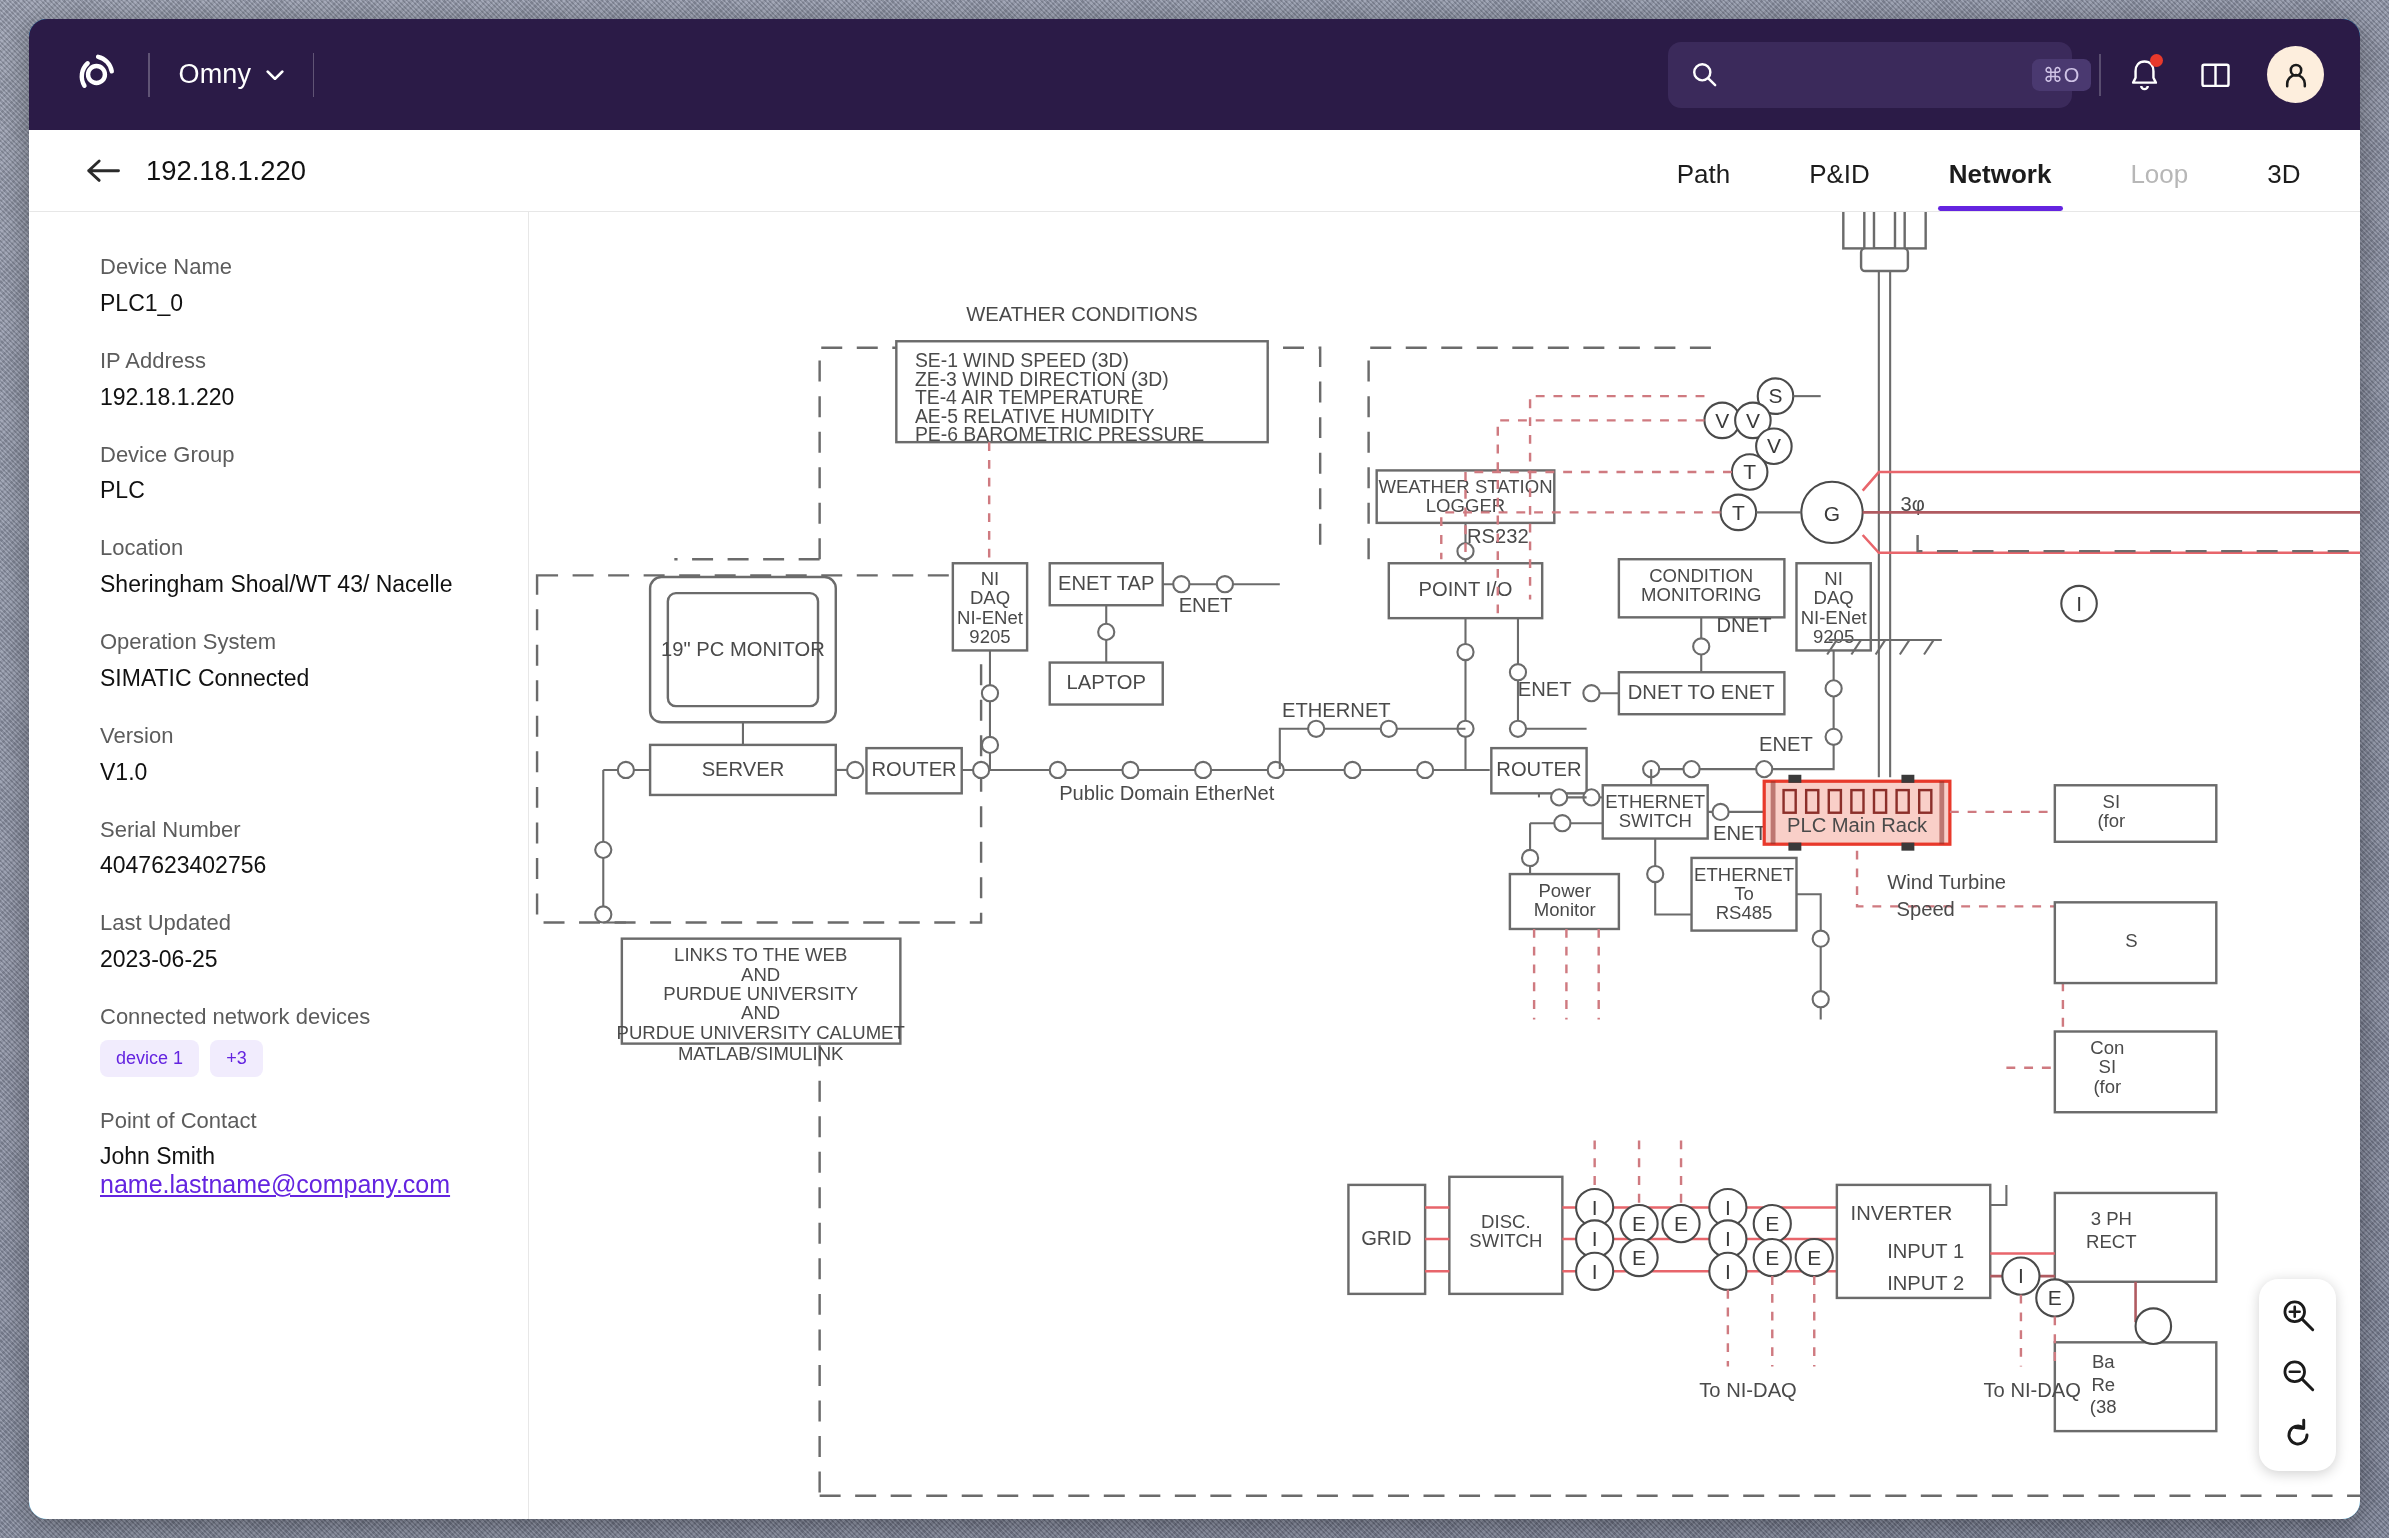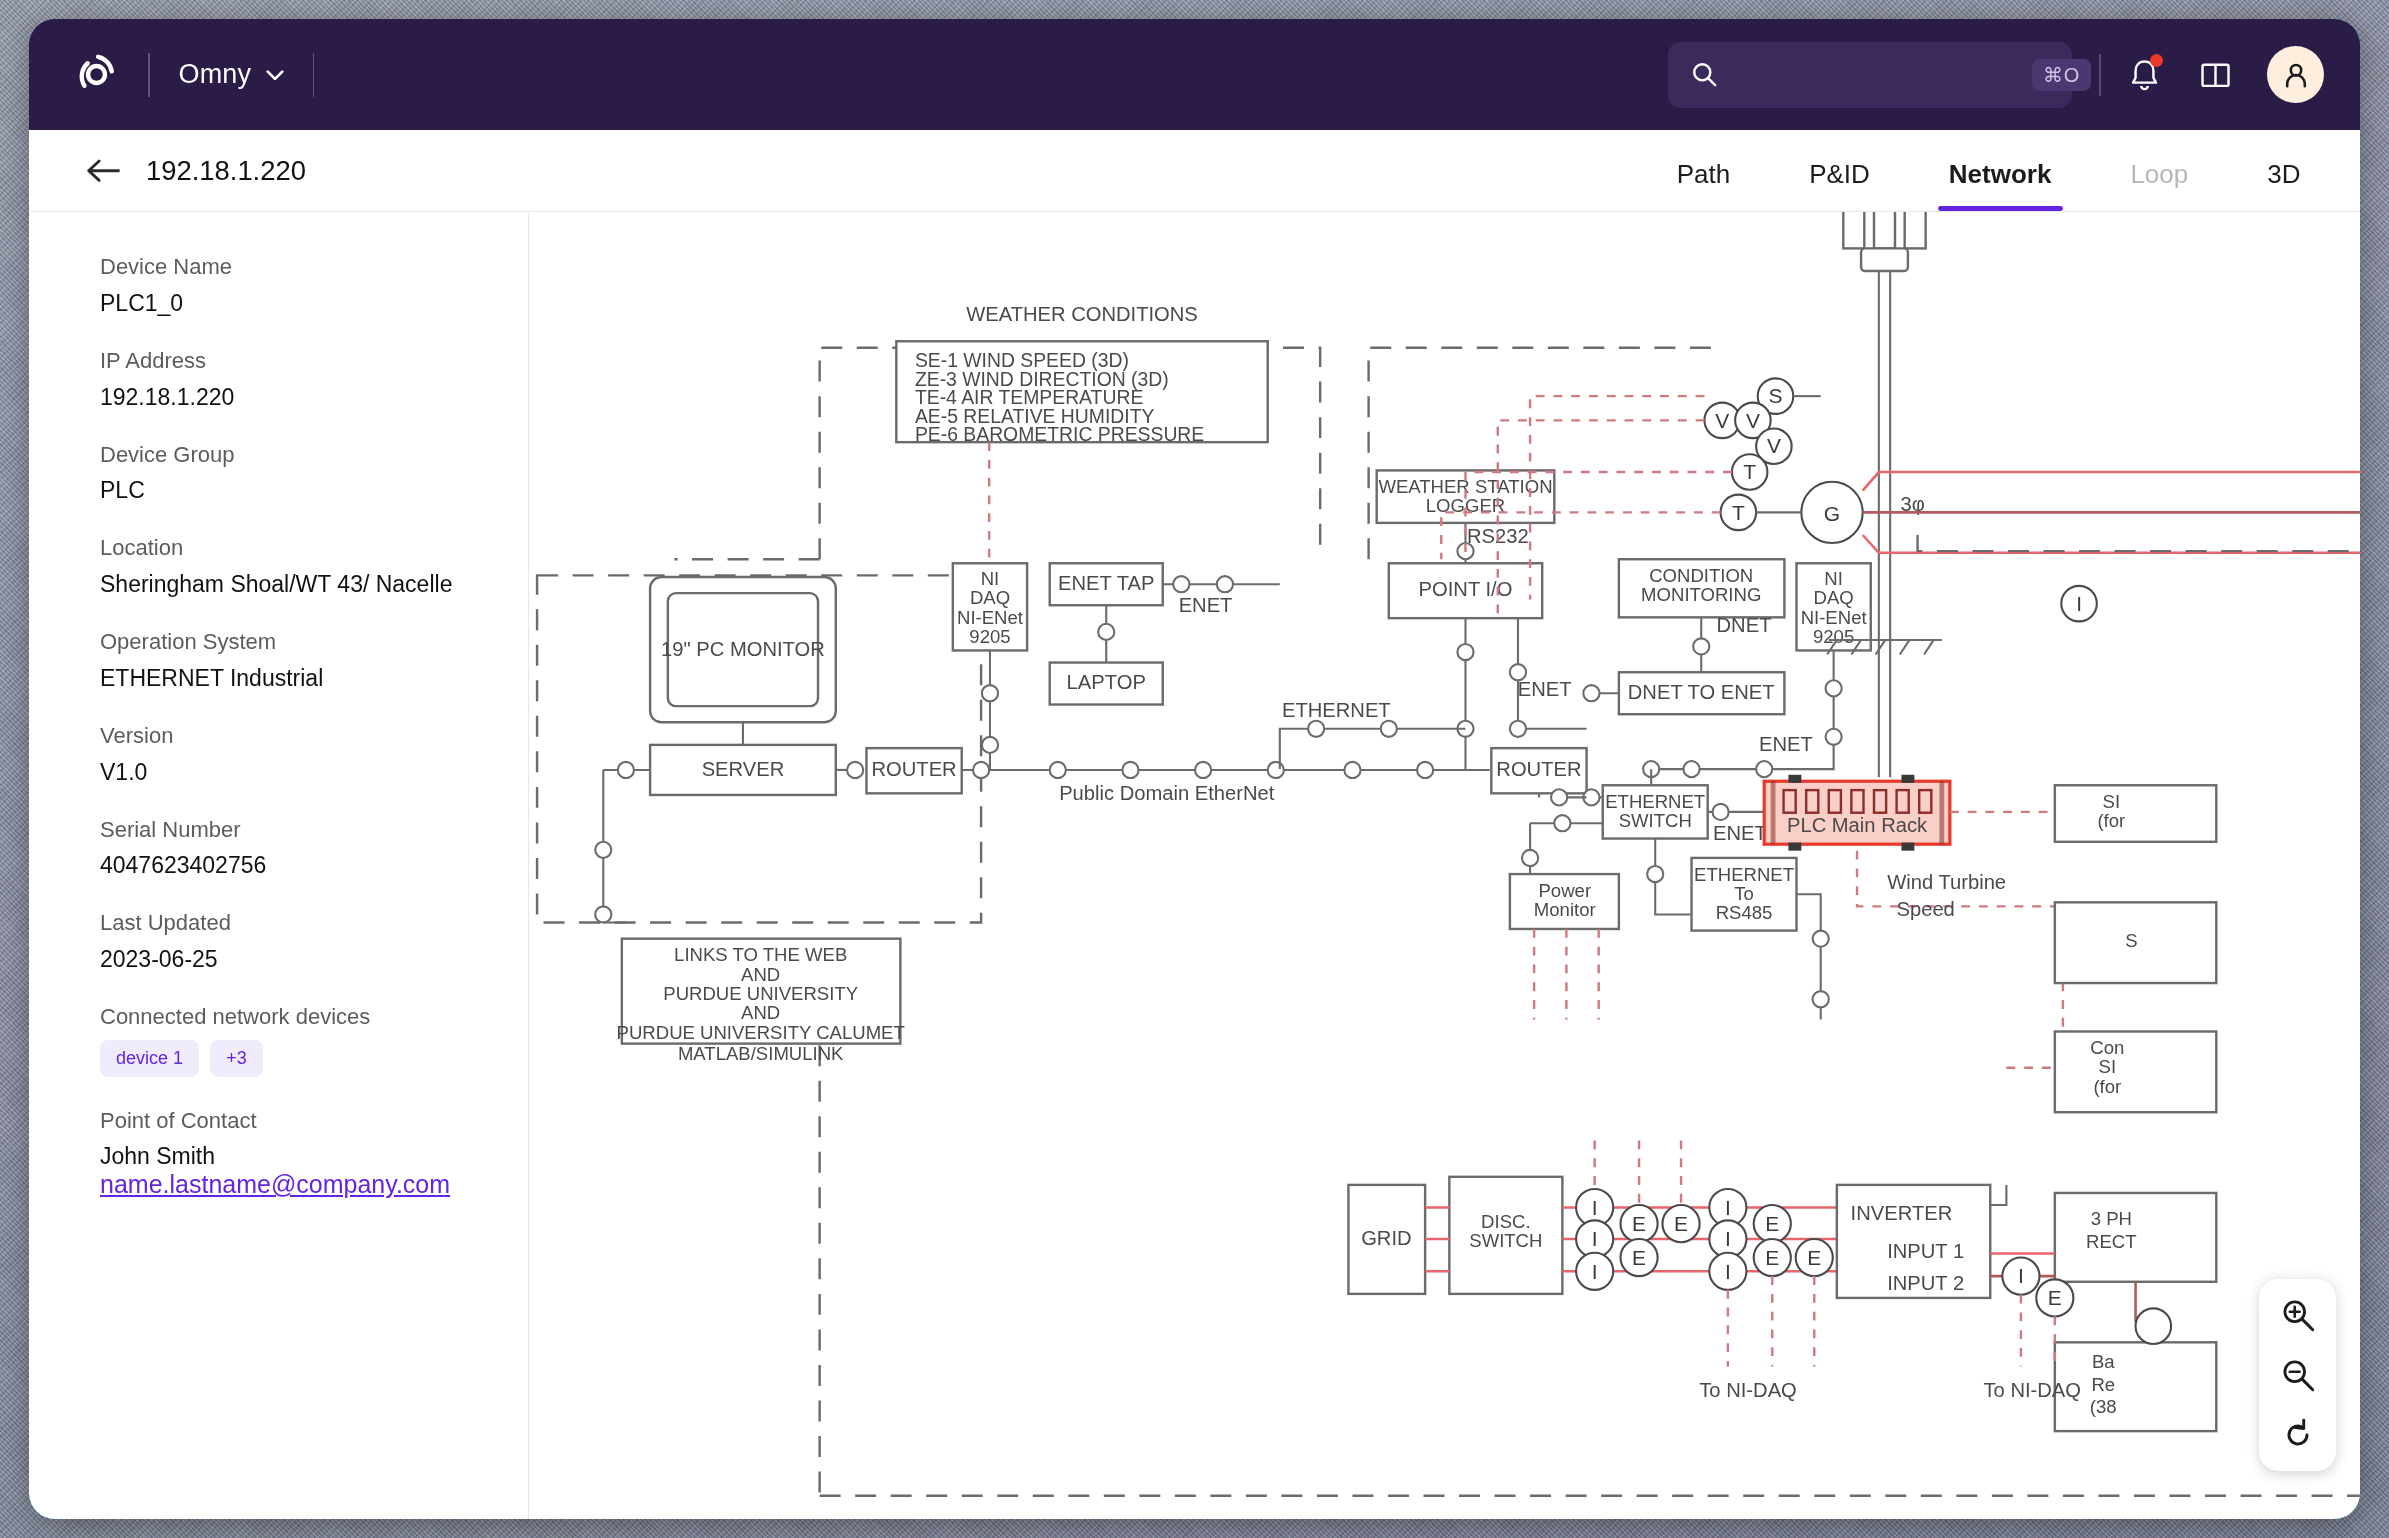--- a/index.html
+++ b/index.html
@@ -15,21 +15,21 @@
     background:
       repeating-linear-gradient(45deg, rgba(255,255,255,.10) 0 1.6px, rgba(0,0,0,.10) 1.6px 3.2px),
       repeating-linear-gradient(-45deg, rgba(255,255,255,.06) 0 2.4px, rgba(0,0,0,.08) 2.4px 4.8px),
       linear-gradient(160deg,#9aa0b2,#7e8499);
   }
   
   #window {
     position: absolute;
     left: 29px; top: 19.4px; width: 2331px; height: 1500px;
     background: #0ea5e9;
-    border-radius: 26px;
+    border-radius: 18px;
     overflow: hidden;
     box-shadow: 0 6.5px 32px rgba(0,0,0,.35);
   }
   
   #topbar {
     position: relative;
     height: 111px;
     background: #2b1b47;
     display: flex; align-items: center;
     padding: 0 36px 0 45px;
@@ -220,21 +220,21 @@
       <div class="field">
         <div class="flabel">Device Group</div>
         <div class="fvalue">PLC</div>
       </div>
       <div class="field">
         <div class="flabel">Location</div>
         <div class="fvalue">Sheringham Shoal/WT 43/ Nacelle</div>
       </div>
       <div class="field">
         <div class="flabel">Operation System</div>
-        <div class="fvalue">ETHERNET Industrial</div>
+        <div class="fvalue">SIMATIC Connected</div>
       </div>
       <div class="field">
         <div class="flabel">Version</div>
         <div class="fvalue">V1.0</div>
       </div>
       <div class="field">
         <div class="flabel">Serial Number</div>
         <div class="fvalue">4047623402756</div>
       </div>
       <div class="field">

